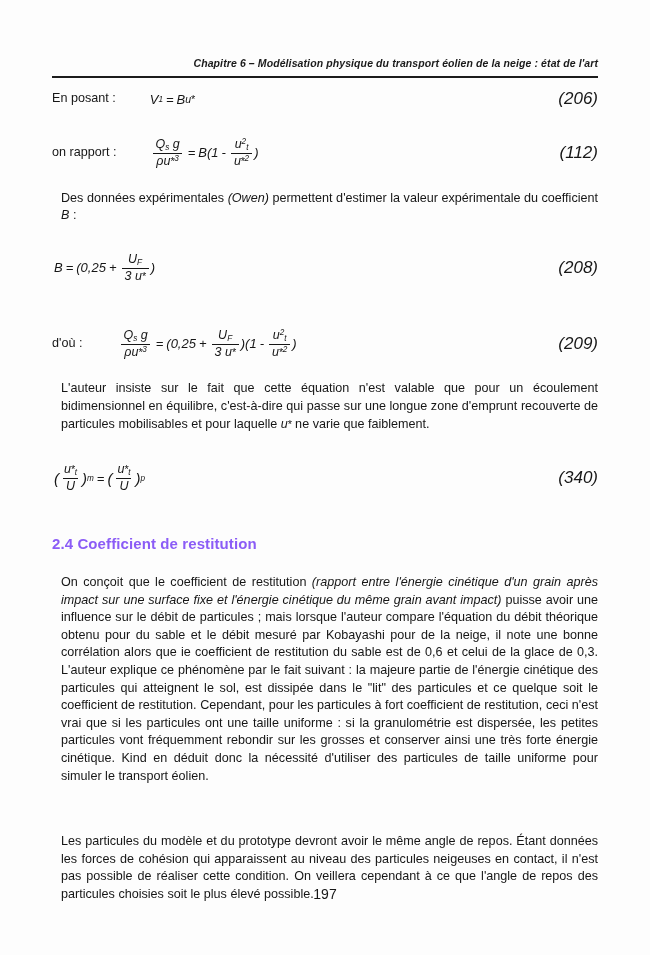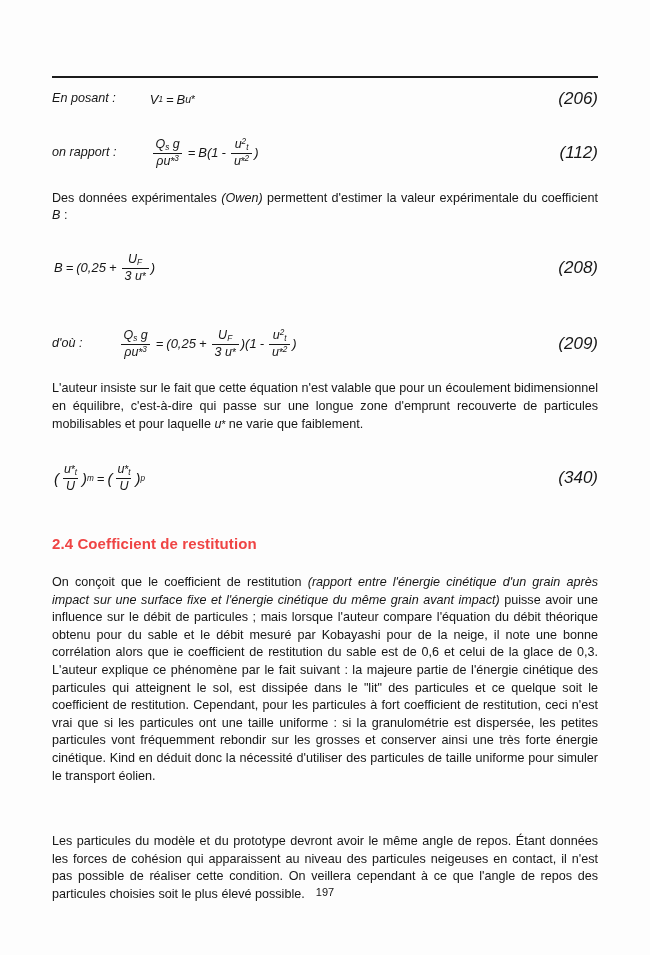--- a/index.html
+++ b/index.html
@@ -47,42 +47,41 @@
 
   
   .content {
     position: absolute;
     left: 52px;
     top: 88px;
     width: 546px;
   }
 
   p.body {
-    margin: 0 0 0 0;
+    margin: 0 0 0 9px;
     font-size: 12.6px;
     line-height: 17.6px;
     text-align: justify;
     color: #161616;
   }
   p.body.ragged { text-align: left; }
   .it { font-style: italic; }
 
   
   .eqrow {
     position: relative;
     display: flex;
     align-items: center;
     min-height: 22px;
   }
   .eqlead {
     font-size: 12.6px;
     line-height: 17.6px;
     white-space: nowrap;
     color: #161616;
-    font-style: italic;
   }
   .eqbody {
     font-style: italic;
     font-size: 13px;
     white-space: nowrap;
     display: flex;
     align-items: center;
     color: #161616;
   }
   .eqnum {
@@ -121,46 +120,47 @@
   sup { vertical-align: 0.45em; }
   .star { font-style: normal; font-size: 11px; letter-spacing: -0.5px; }
   .op { margin: 0 3px; }
   .paren { font-size: 15px; }
 
   
   h2.sec {
     margin: 0;
     font-size: 15px;
     font-weight: bold;
-    color: #ef4444;
+    color: #8b5cf6;
     letter-spacing: .1px;
   }
 
   .sp-6  { height: 6px; }
   .sp-12 { height: 12px; }
   .sp-14 { height: 14px; }
   .sp-22 { height: 22px; }
   .sp-26 { height: 26px; }
 
   
   .folio {
     position: absolute;
     left: 0;
     top: 886px;
     width: 650px;
     text-align: center;
-    font-size: 11px;
+    font-size: 14px;
     color: #161616;
   }
 </style>
 </head>
 <body>
 
 <div class="page">
 
+  <div class="header">Chapitre 6 –  Modélisation physique du transport éolien de la neige : état de l'art</div>
   <div class="header-rule"></div>
 
   <div class="content">
 
     <div class="eqrow">
       <span class="eqlead">En posant :</span>
       <span class="eqbody" style="margin-left:34px;">
         <span>V</span>
           <sub>1</sub>
           <span class="op">=</span>

